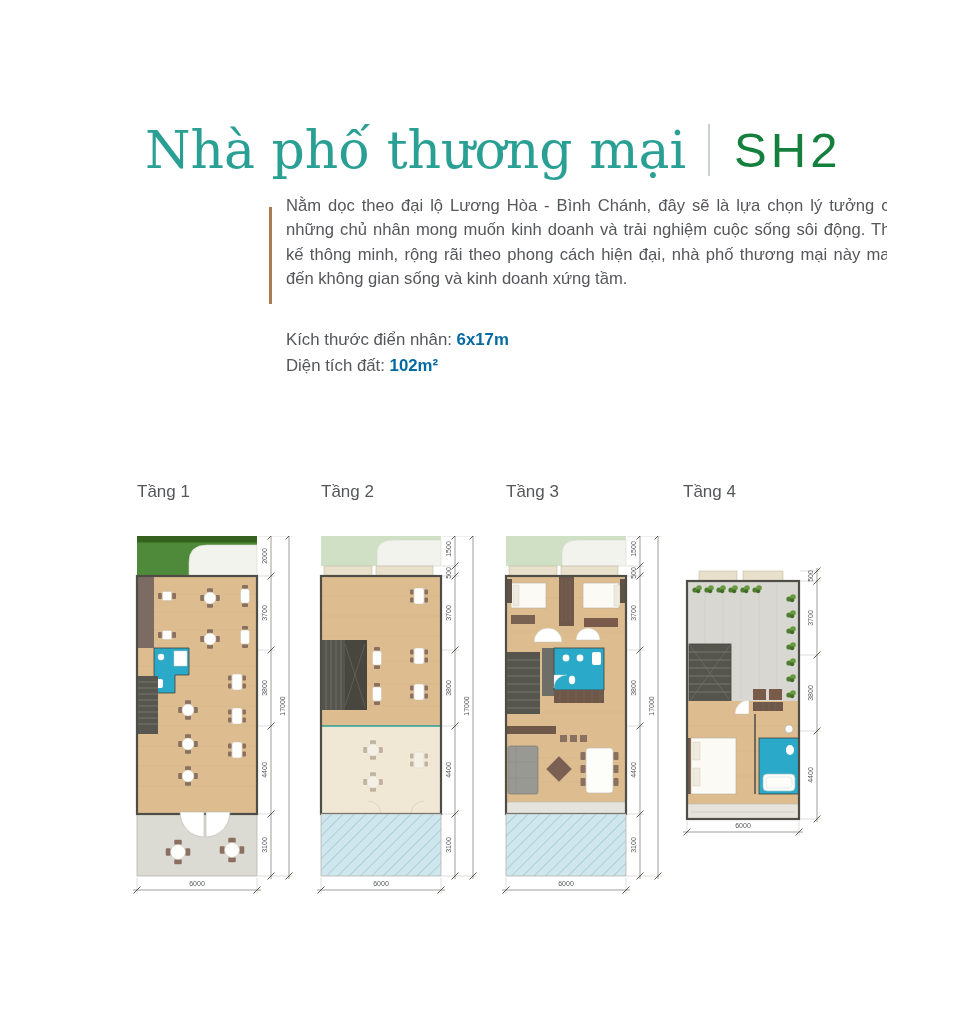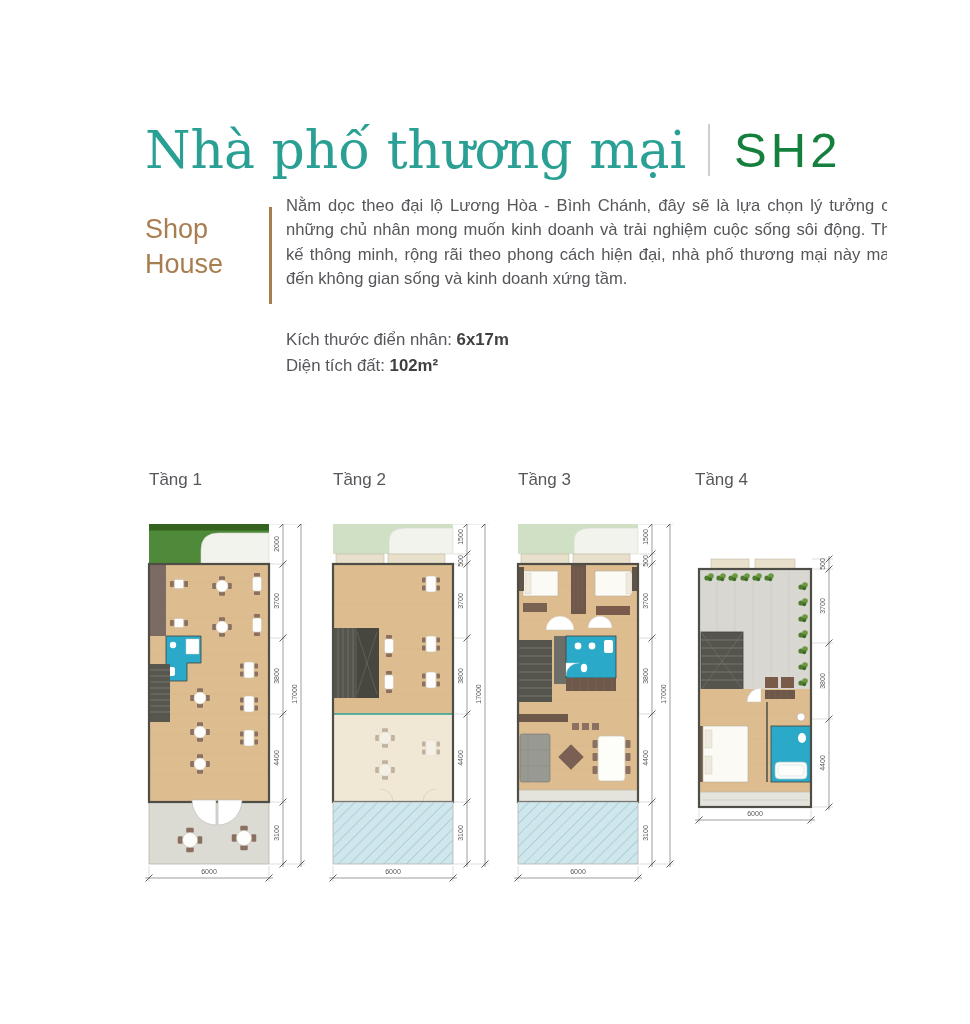--- a/index.html
+++ b/index.html
@@ -12,23 +12,23 @@
   .hdr-divider{width:2px;height:52px;background:#ccd0d1;margin:0 24px 0 22px;}
   .unit-code{font-size:49px;color:#15803d;letter-spacing:4px;font-weight:400;line-height:1;}
   
   .category{position:absolute;left:145px;top:212px;width:110px;font-size:27px;line-height:1.3;
             color:#a87d50;}
   .cat-divider{position:absolute;left:269px;top:207px;width:2.5px;height:97px;background:#a87d50;}
   .description{position:absolute;left:286px;top:194px;width:622px;font-size:16.6px;
                line-height:1.47;color:#55565a;text-align:justify;}
   
   .specs{position:absolute;left:286px;top:327px;font-size:16.8px;line-height:1.57;color:#55565a;}
-  .specs strong{color:#404040;font-weight:700;}
-  
-  .floor-block{position:absolute;top:470px;width:178px;height:440px;margin-left:12px;}
+  .specs strong{color:#0369a1;font-weight:700;}
+  
+  .floor-block{position:absolute;top:482px;width:178px;height:440px;}
   .floor-label{font-size:17px;color:#56575b;margin-left:6px;}
   .floor-block svg{position:absolute;left:0;top:54px;display:block;}
   
   .wall{fill:none;stroke:#4e4e47;stroke-width:2.2;}
   .dl{stroke:#73736f;stroke-width:0.7;fill:none;}
   .ext{stroke:#b5b5af;stroke-width:0.45;fill:none;}
   .dt{font-family:"Liberation Sans",sans-serif;font-size:7px;fill:#55565a;}
   .plank{stroke:#d2ad7d;stroke-width:0.4;opacity:0.65;fill:none;}
   .tread{stroke:#8f8e85;stroke-width:0.6;fill:none;}
 </style>
@@ -36,21 +36,20 @@
 <body>
 
 <div class="page">
 
   <div class="header">
     <div class="title">Nhà phố thương mại</div>
     <div class="hdr-divider"></div>
     <div class="unit-code">SH2</div>
   </div>
 
-  <div class="category">Shop House</div>
   <div class="cat-divider"></div>
   <div class="description">Nằm dọc theo đại lộ Lương Hòa - Bình Chánh, đây sẽ là lựa chọn lý tưởng cho những chủ nhân mong muốn kinh doanh và trải nghiệm cuộc sống sôi động. Thiết kế thông minh, rộng rãi theo phong cách hiện đại, nhà phố thương mại này mang đến không gian sống và kinh doanh xứng tầm.</div>
 
   <div class="specs">
     <div><span>Kích thước điển nhân:</span> <strong>6x17m</strong></div>
     <div><span>Diện tích đất:</span> <strong>102m²</strong></div>
   </div>
 
   <svg width="0" height="0" style="position:absolute">
     <defs>

